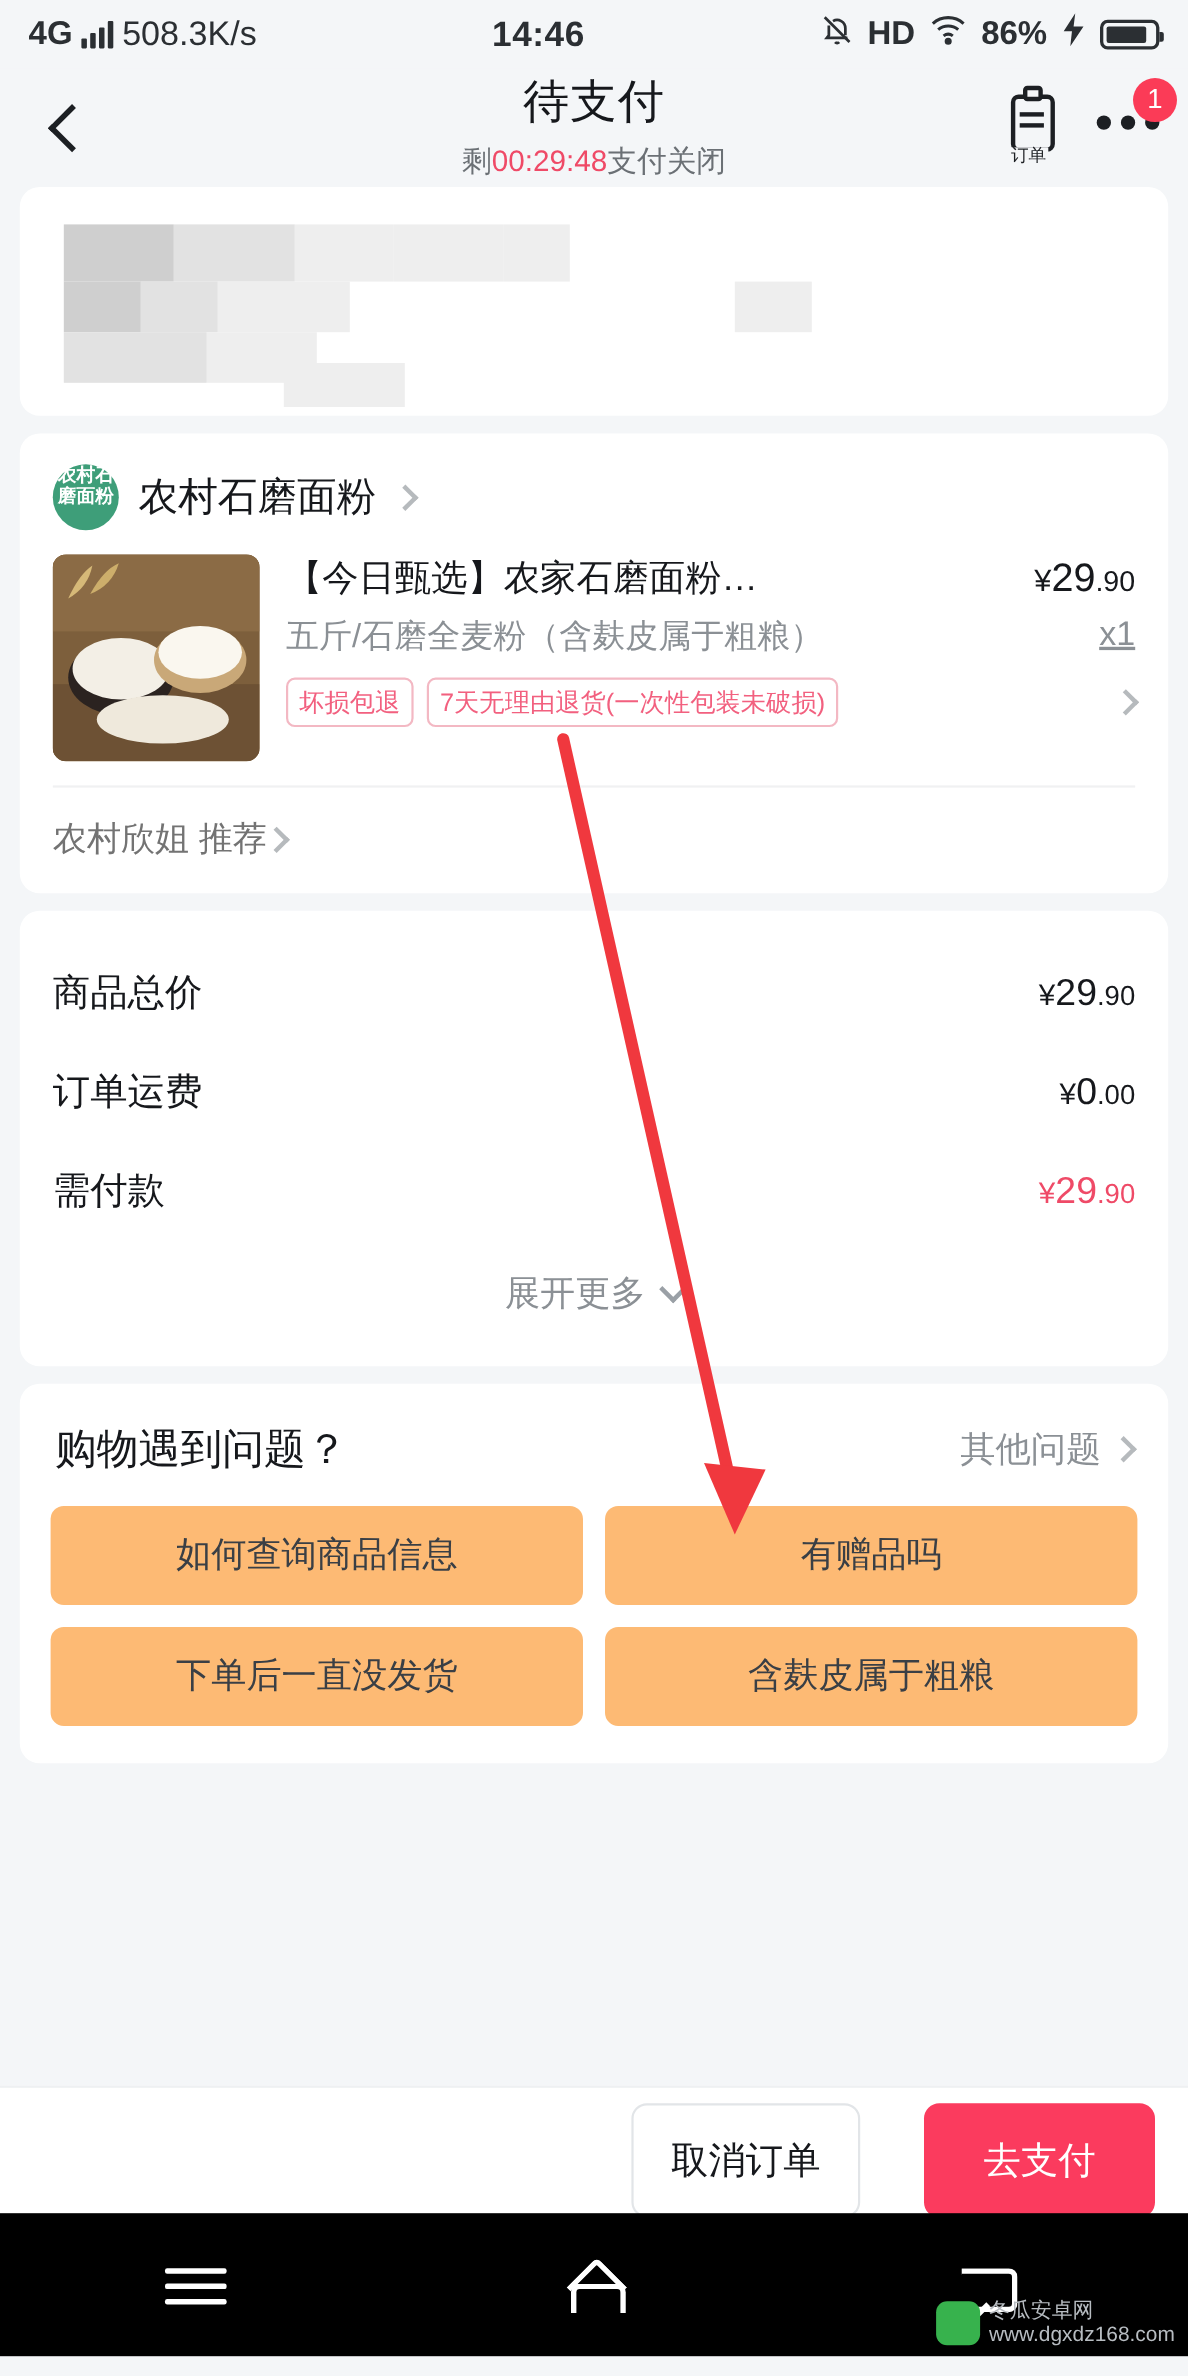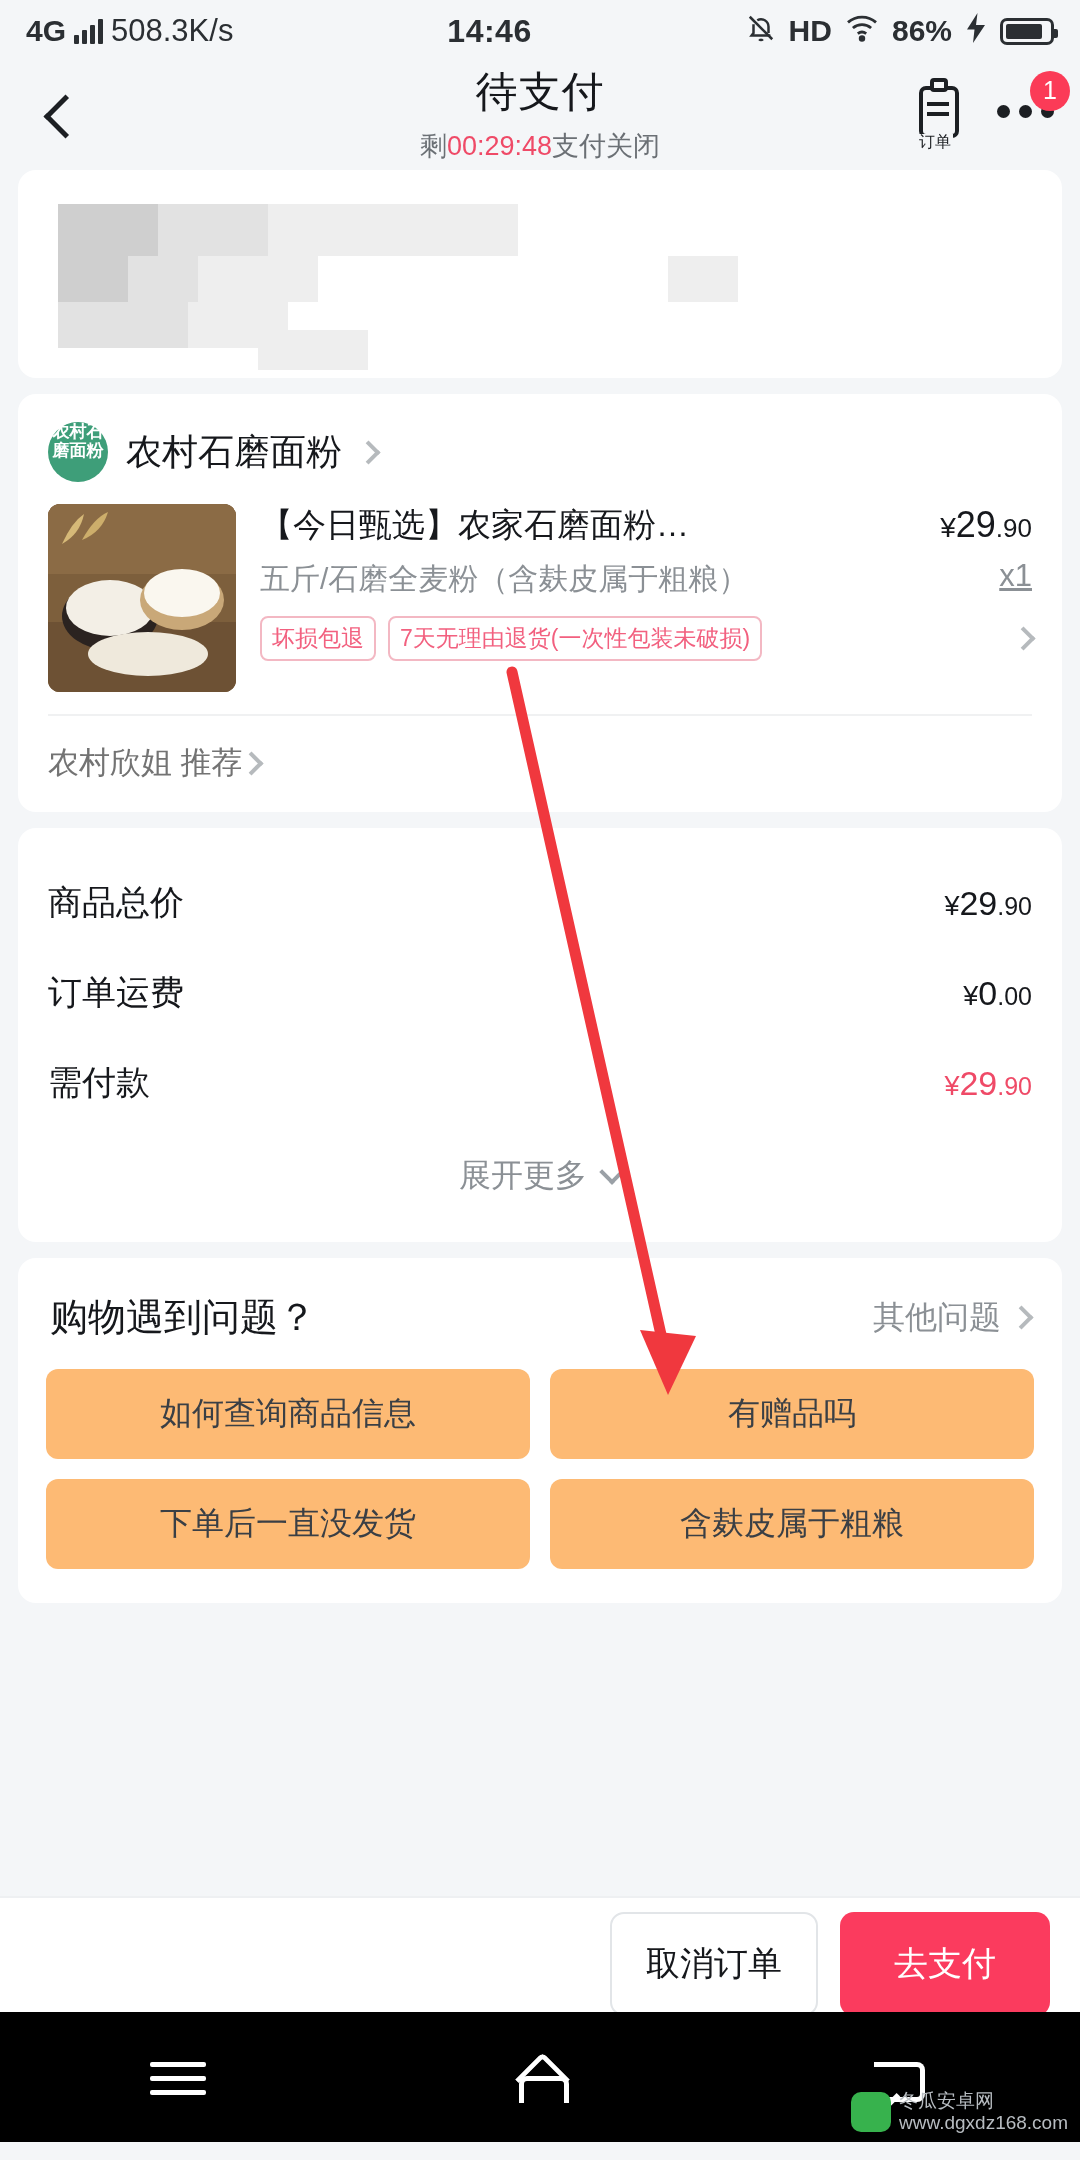--- a/index.html
+++ b/index.html
@@ -151,21 +151,21 @@
   }
 
   
   .actionbar {
     position: absolute; left: 0; right: 0; bottom: 130px; height: 134px;
     background: #fff; display: flex; align-items: center; justify-content: flex-end;
     gap: 22px; padding: 0 30px; border-top: 2px solid #eef0f2;
   }
   .btn {
     height: 104px; border-radius: 14px; display: flex; align-items: center; justify-content: center;
-    font-size: 34px; padding: 0 34px; min-width: 178px;
+    font-size: 34px; padding: 0 34px; min-width: 178px; margin-left: 36px;
   }
   .btn.ghost { border: 2px solid #e2e5e8; color: #16181c; background: #fff; }
   .btn.primary { background: #fb3b5e; color: #fff; border: none; min-width: 210px; }
 
   
   .navbar {
     position: absolute; left: 0; right: 0; bottom: 18px; height: 130px; background: #000;
     display: flex; align-items: center; justify-content: space-around;
   }
   .nav-ic { width: 60px; height: 54px; position: relative; }

